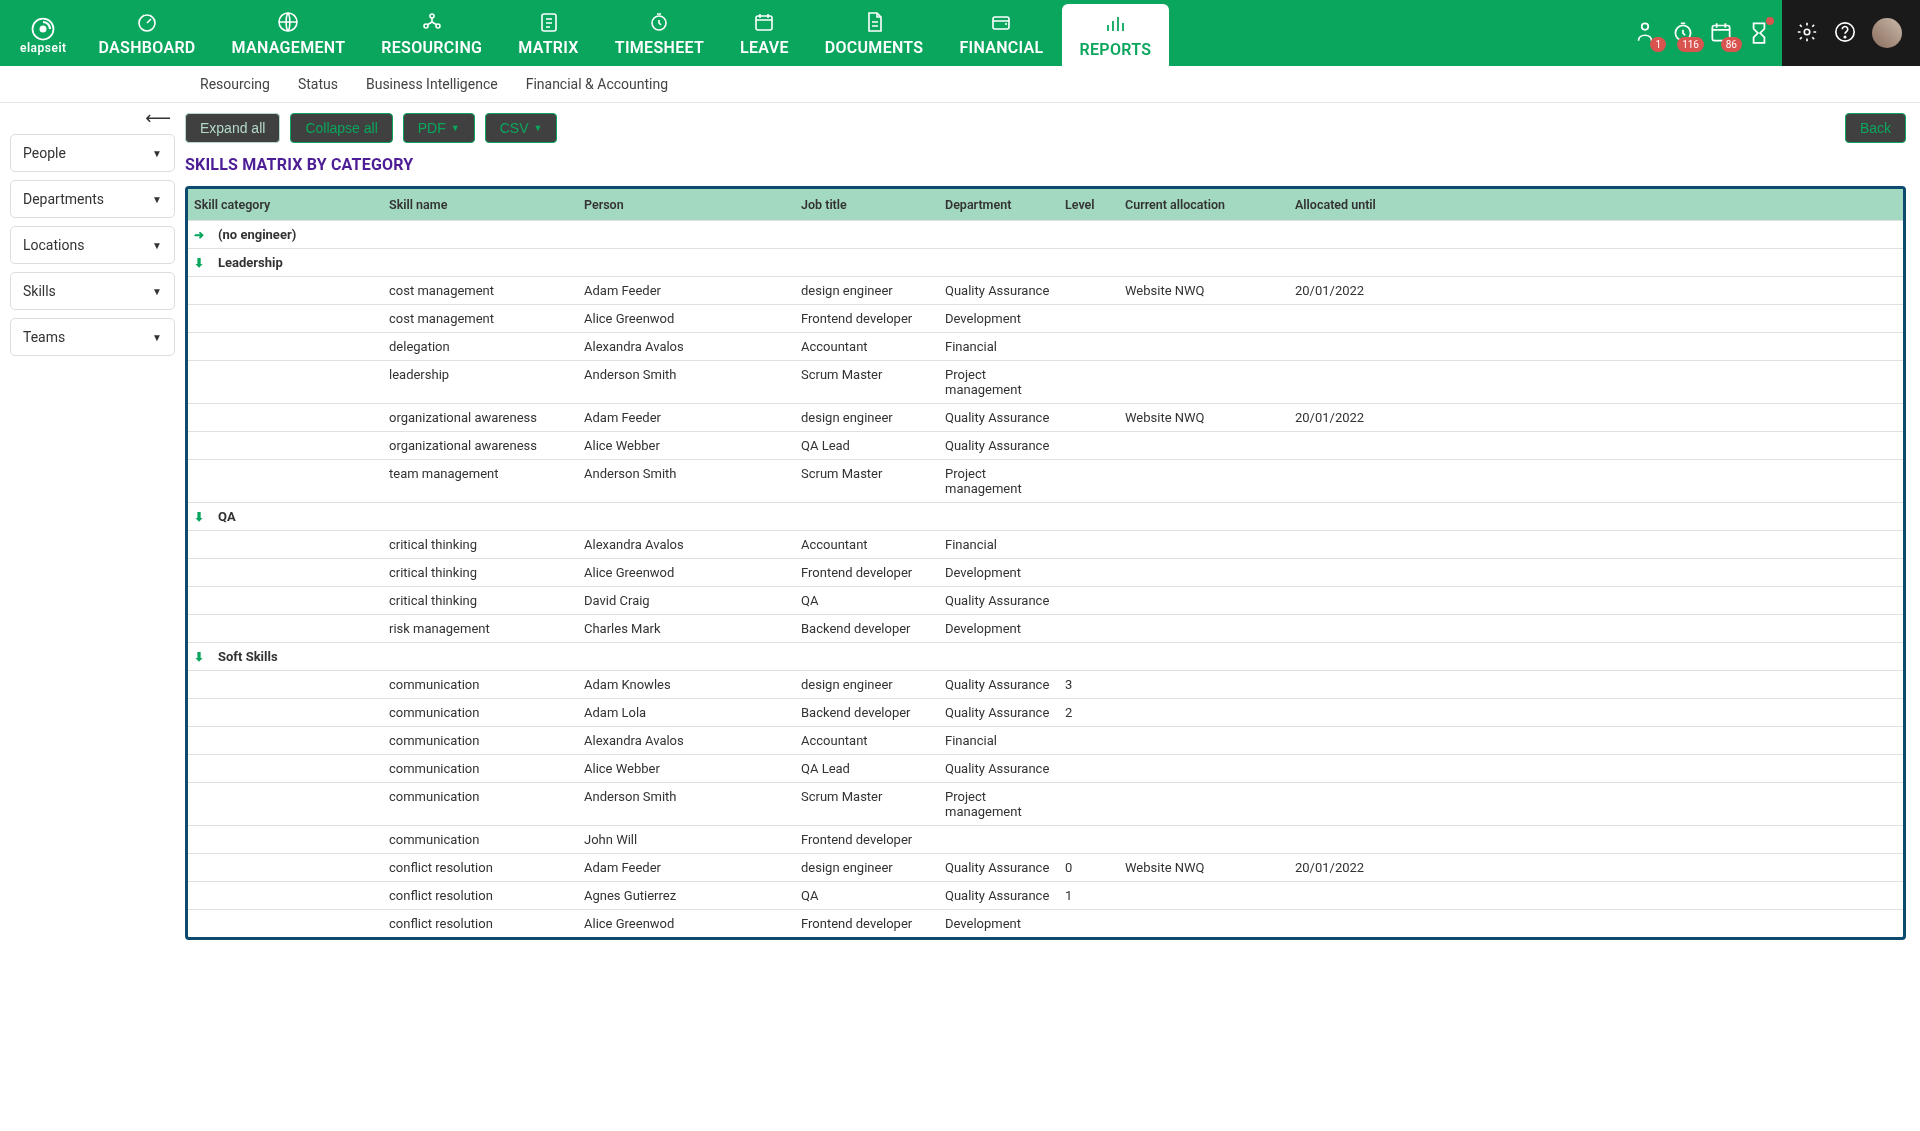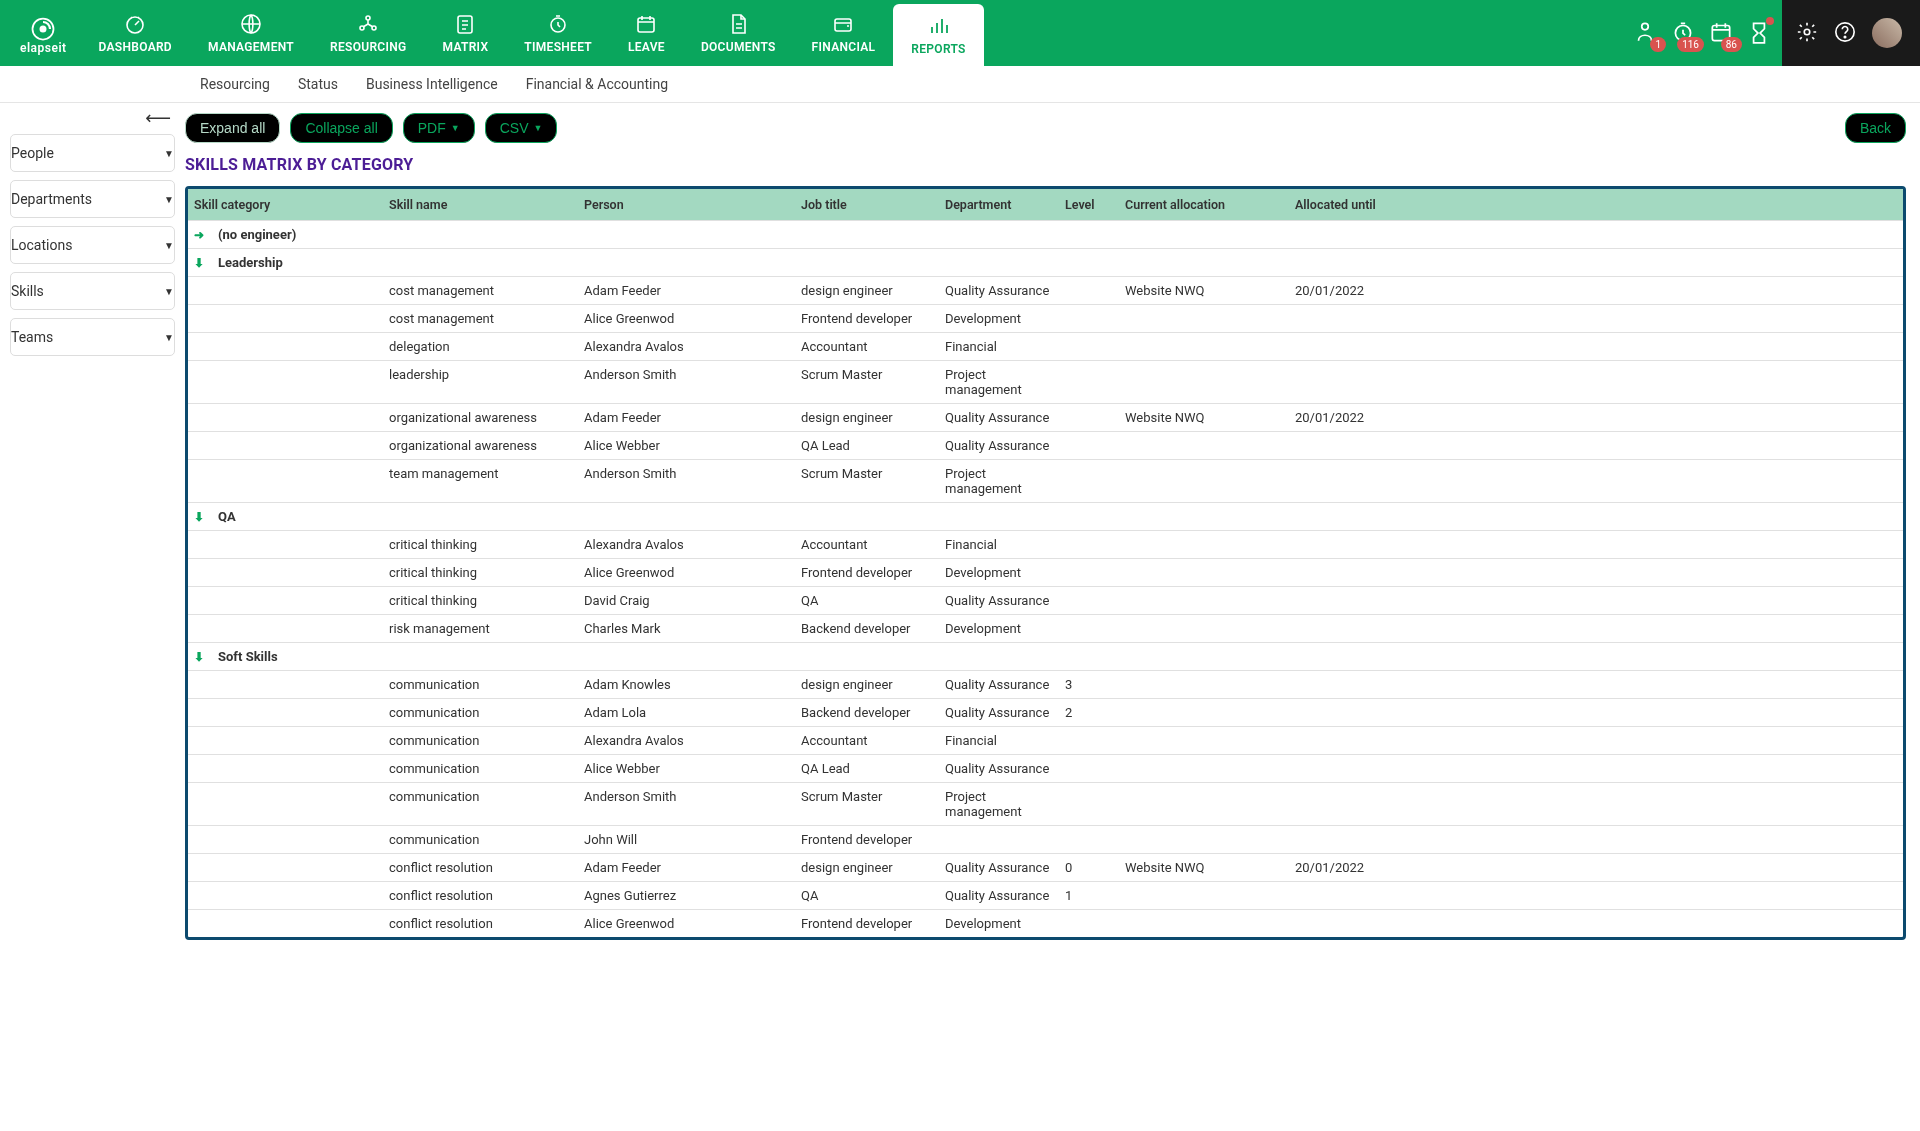--- a/index.html
+++ b/index.html
@@ -6,47 +6,47 @@
 body { font-family:-apple-system,BlinkMacSystemFont,"Segoe UI",Roboto,sans-serif; font-size:13px; color:#333; }
 
 
 .topnav { display:flex; align-items:stretch; height:66px; background:#0aa65d; color:#fff; }
 .logo-wrap { display:flex; flex-direction:column; align-items:center; justify-content:center; padding:4px 14px 0 20px; }
 .logo-wrap svg { width:32px; height:28px; }
 .logo-text { font-size:12px; font-weight:600; letter-spacing:.5px; margin-top:-2px; }
 .nav-items { display:flex; flex:1; }
 .nav-item { display:flex; flex-direction:column; align-items:center; justify-content:center; padding:0 18px; cursor:pointer; position:relative; }
 .nav-item svg { width:26px; height:24px; }
-.nav-item span { font-size:12px; font-weight:600; margin-top:4px; letter-spacing:.3px; }
+.nav-item span { font-size:16px; font-weight:600; margin-top:4px; letter-spacing:.3px; }
 .nav-item.active { background:#fff; color:#0aa65d; border-radius:6px 6px 0 0; margin-top:4px; height:62px; }
 .nav-item.active svg { stroke:#0aa65d; }
 .nav-right { display:flex; align-items:center; }
 .alert-wrap { display:flex; align-items:center; padding:0 10px; gap:12px; }
 .alert-icon { position:relative; cursor:pointer; }
 .alert-icon svg { width:26px; height:26px; }
 .badge { position:absolute; bottom:-4px; right:-8px; background:#d9534f; color:#fff; font-size:10px; padding:0 5px; border-radius:8px; line-height:15px; min-width:15px; text-align:center; }
 .dot-red { position:absolute; top:-2px; right:-2px; width:8px; height:8px; background:#d9534f; border-radius:50%; }
 .util-wrap { display:flex; align-items:center; gap:16px; padding:0 18px 0 14px; background:#1a1a1a; height:100%; }
 .util-wrap svg { width:22px; height:22px; cursor:pointer; }
 .avatar { width:30px; height:30px; border-radius:50%; background:linear-gradient(45deg,#8a6d5f,#c9b9a8); cursor:pointer; }
 
 
 .subtabs { display:flex; gap:28px; padding:10px 0 10px 200px; border-bottom:1px solid #e5e5e5; font-size:14px; color:#444; }
 .subtabs div { cursor:pointer; }
 
 
 .main { display:flex; }
 .sidebar { width:185px; padding:4px 10px 10px 10px; flex-shrink:0; }
 .side-arrow { text-align:right; padding:0 4px 6px 0; font-size:18px; cursor:pointer; }
-.filter-dd { border:1px solid #ddd; border-radius:5px; padding:10px 0; margin-bottom:8px; display:flex; justify-content:space-between; align-items:center; cursor:pointer; background:#fff; font-size:14px; }
+.filter-dd { border:1px solid #ddd; border-radius:5px; padding:10px 12px; margin-bottom:8px; display:flex; justify-content:space-between; align-items:center; cursor:pointer; background:#fff; font-size:14px; }
 .caret { font-size:10px; }
 
 .content { flex:1; padding:10px 14px 20px 0; }
 .toolbar { display:flex; align-items:center; gap:10px; margin-bottom:12px; }
-.btn { border:1px solid #0aa65d; color:#0aa65d; background:#000000; padding:6px 14px; border-radius:12px; cursor:pointer; font-size:14px; display:inline-flex; align-items:center; gap:5px; }
+.btn { border:1px solid #0aa65d; color:#0aa65d; background:#404040; padding:6px 14px; border-radius:4px; cursor:pointer; font-size:14px; display:inline-flex; align-items:center; gap:5px; }
 .btn.muted { color:#b5d9c7; border-color:#b5d9c7; }
 .btn .dd-caret { font-size:9px; }
 .spacer { flex:1; }
 .heading { font-size:16px; font-weight:700; color:#4c1d95; margin-bottom:12px; letter-spacing:.2px; }
 
 
 .tbl { width:100%; border:3px solid #0c4a6e; border-radius:4px; overflow:hidden; }
 .thead { display:flex; background:#a3d9c1; font-weight:600; color:#333; font-size:12.5px; }
 .tcell { padding:8px 6px; }
 .c-cat{width:195px;} .c-skill{width:195px;} .c-person{width:217px;}

